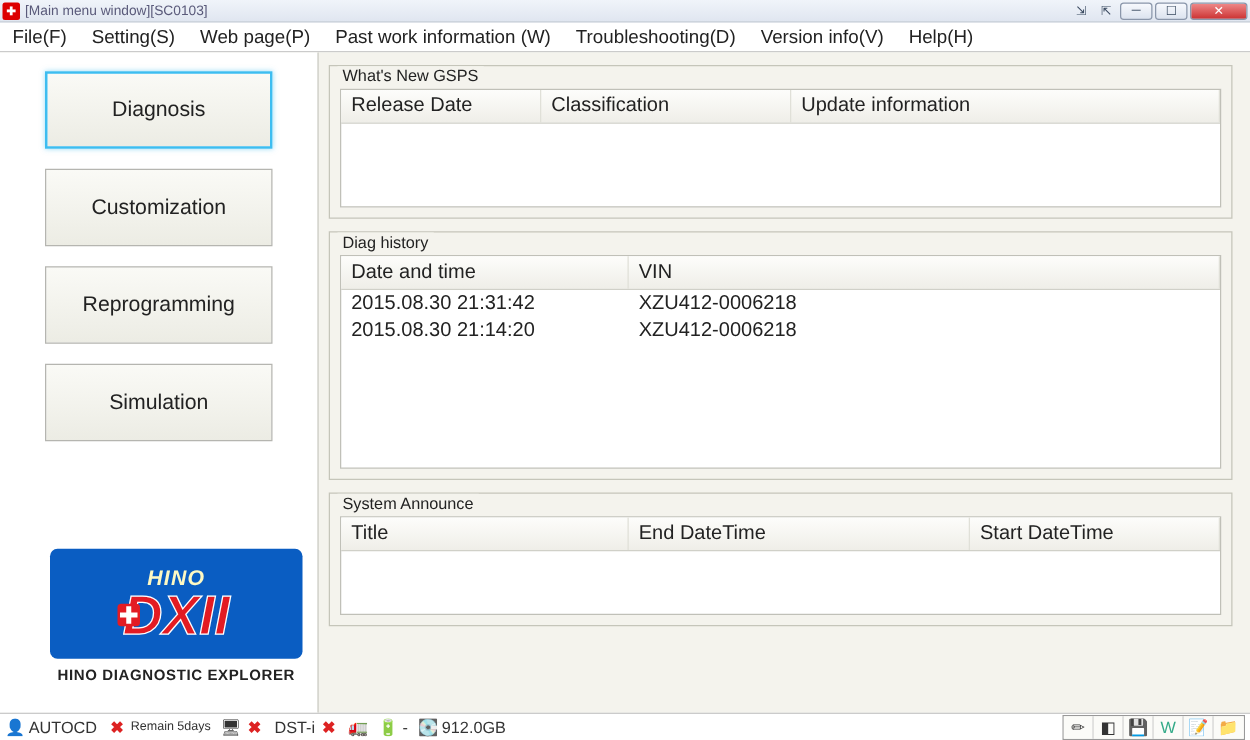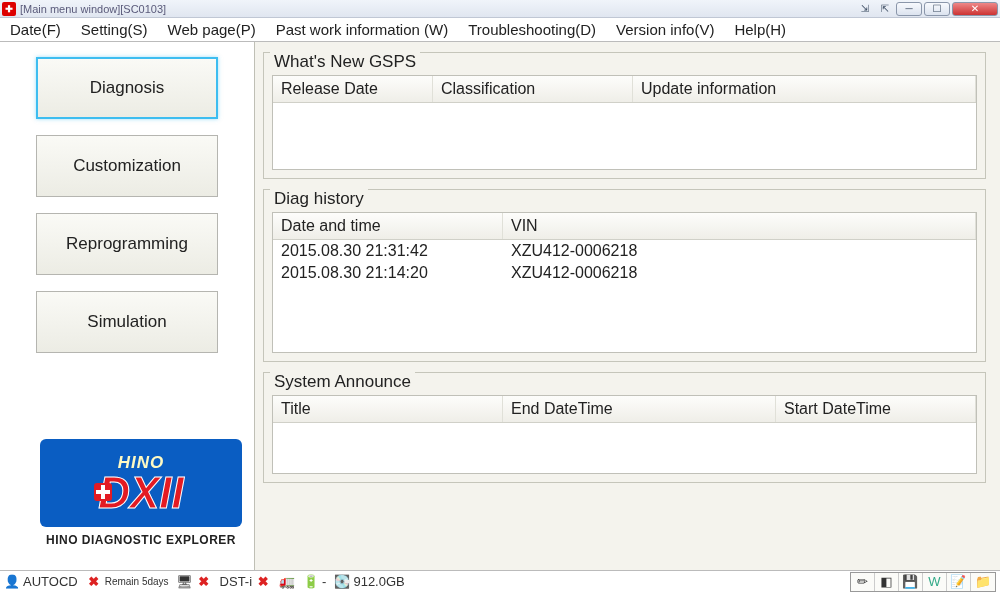--- a/index.html
+++ b/index.html
@@ -175,21 +175,21 @@
   background: #f4f3ed;
   margin-bottom: 10px;
   position: relative;
 }
 .panel .legend {
   position: relative;
   top: -1px;
   left: 6px;
   background: #f4f3ed;
   padding: 0 4px;
-  font-size: 17px;
+  font-size: 13px;
   color: #222;
   display: inline-block;
 }
 .tablebox {
   background: #fff;
   border: 1px solid #c0c0b8;
   margin: 2px 8px 8px 8px;
 }
 .tablehead {
   display: flex;
@@ -205,21 +205,21 @@
 .tablebody {
   min-height: 30px;
 }
 .tr { display: flex; }
 .td {
   padding: 2px 8px;
   font-size: 16px;
   color: #222;
 }
 .p1 .tablebody { height: 66px; }
-.p2 .tablebody { height: 112px; }
+.p2 .tablebody { height: 142px; }
 .p3 .tablebody { height: 50px; }
 
 .statusbar {
   height: 22px;
   border-top: 1px solid #bbb;
   background: #fff;
   display: flex;
   align-items: center;
   font-size: 13px;
   color: #333;
@@ -266,21 +266,21 @@
   <span class="title">[Main menu window][SC0103]</span>
   <span class="spacer"></span>
   <span class="winbtn arrow">⇲</span>
   <span class="winbtn arrow">⇱</span>
   <span class="winbtn">─</span>
   <span class="winbtn">☐</span>
   <span class="winbtn close">✕</span>
 </div>
 
 <div class="menubar">
-  <div class="menuitem">Date(F)</div>
+  <div class="menuitem">File(F)</div>
   <div class="menuitem">Setting(S)</div>
   <div class="menuitem">Web page(P)</div>
   <div class="menuitem">Past work information (W)</div>
   <div class="menuitem">Troubleshooting(D)</div>
   <div class="menuitem">Version info(V)</div>
   <div class="menuitem">Help(H)</div>
 </div>
 
 <div class="content">
   <div class="sidebar">

